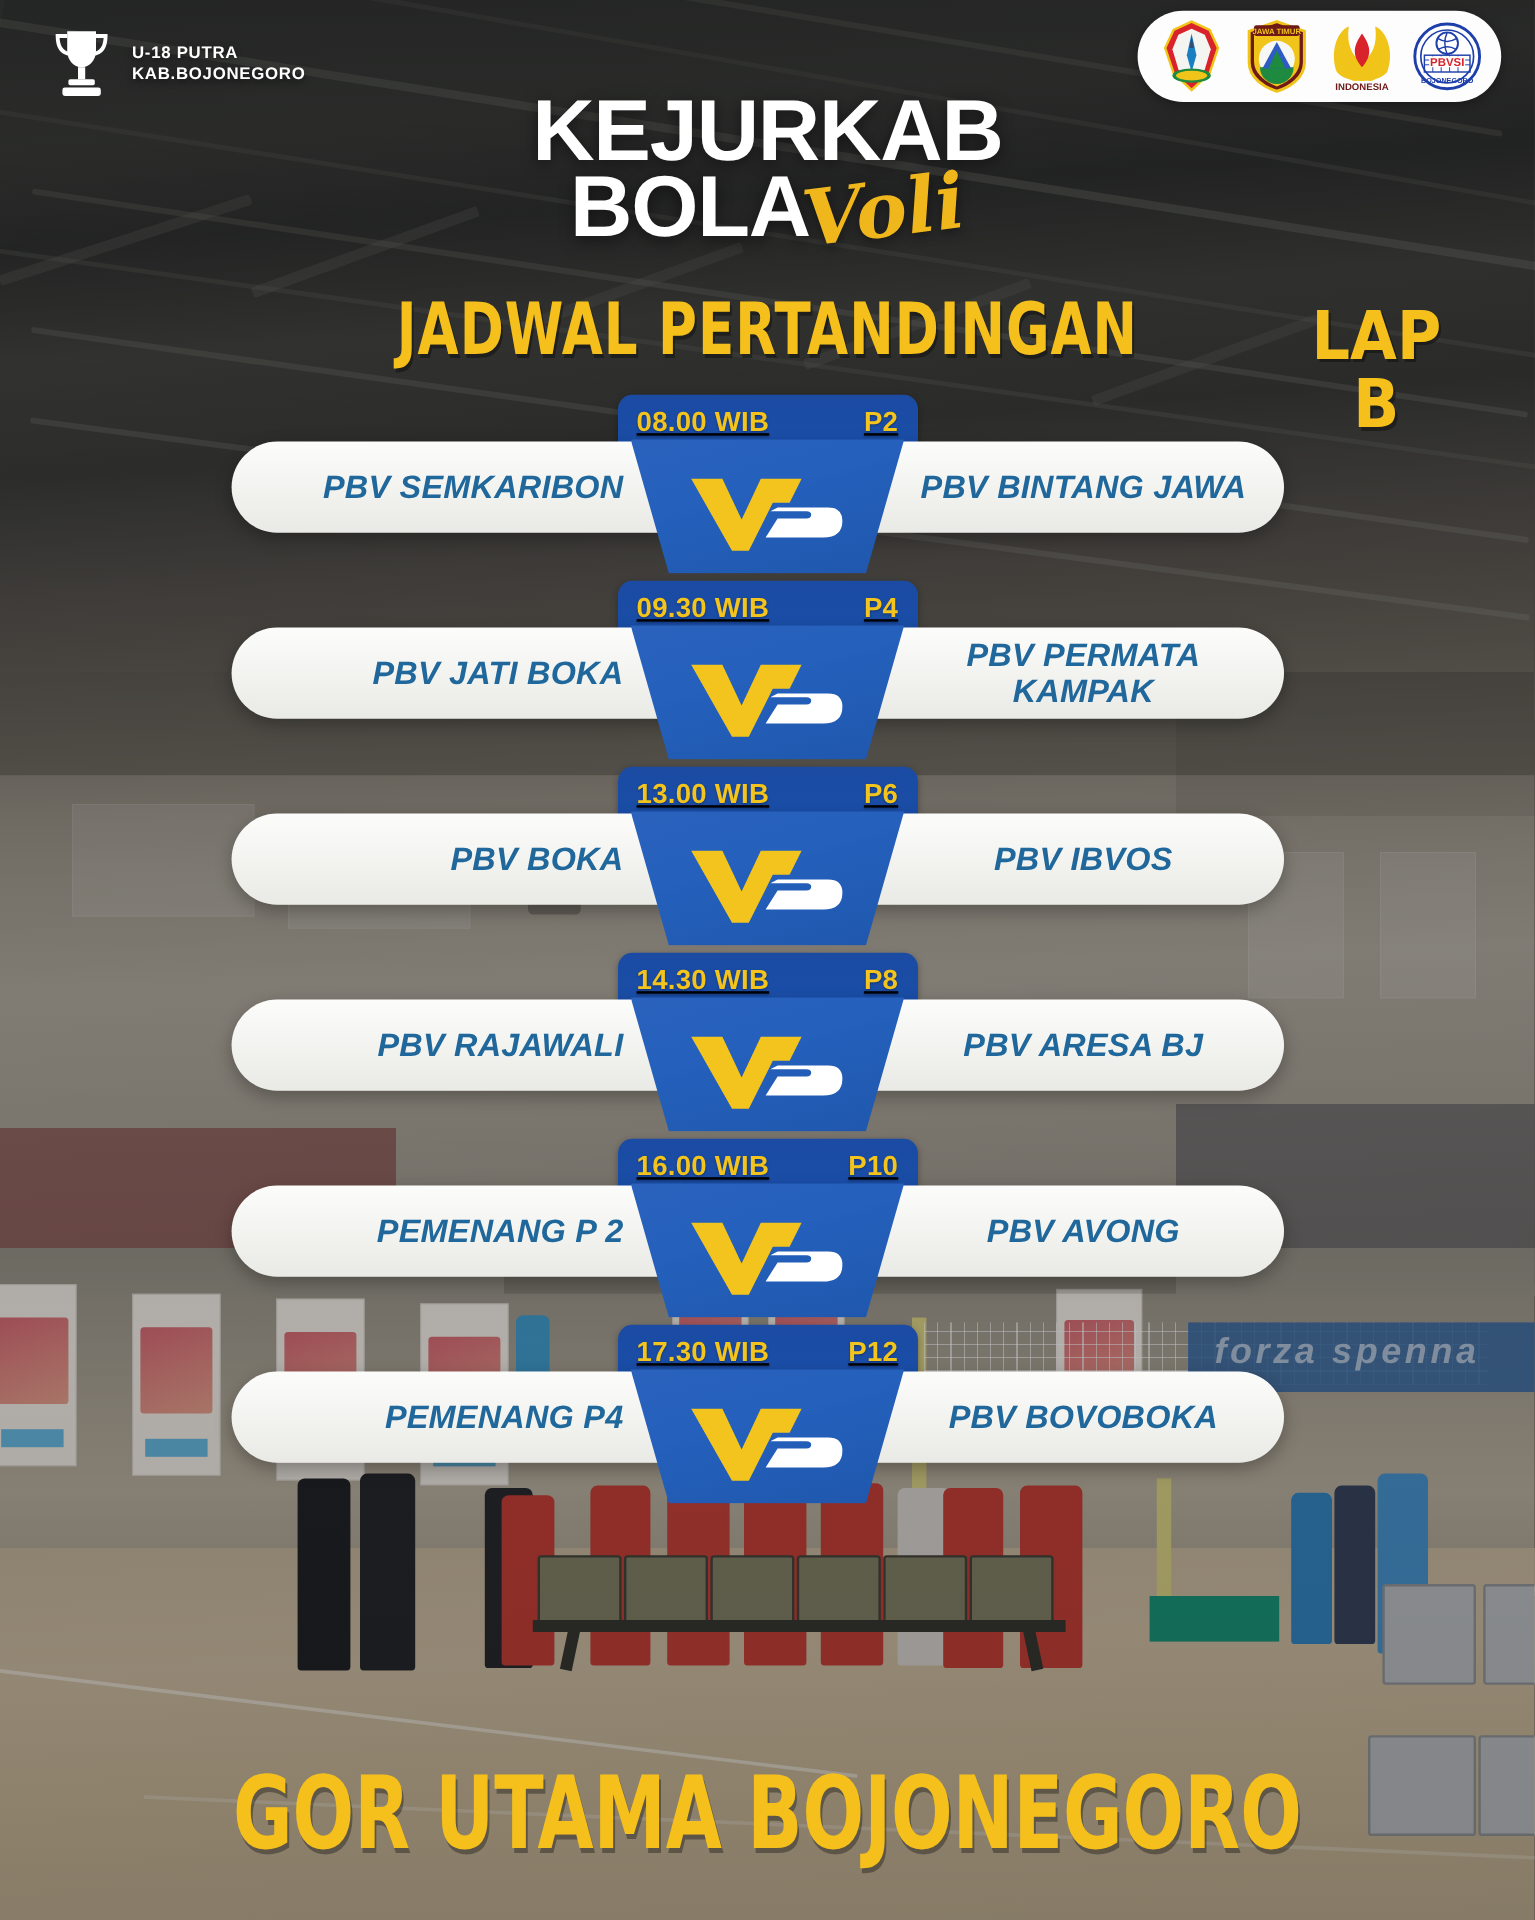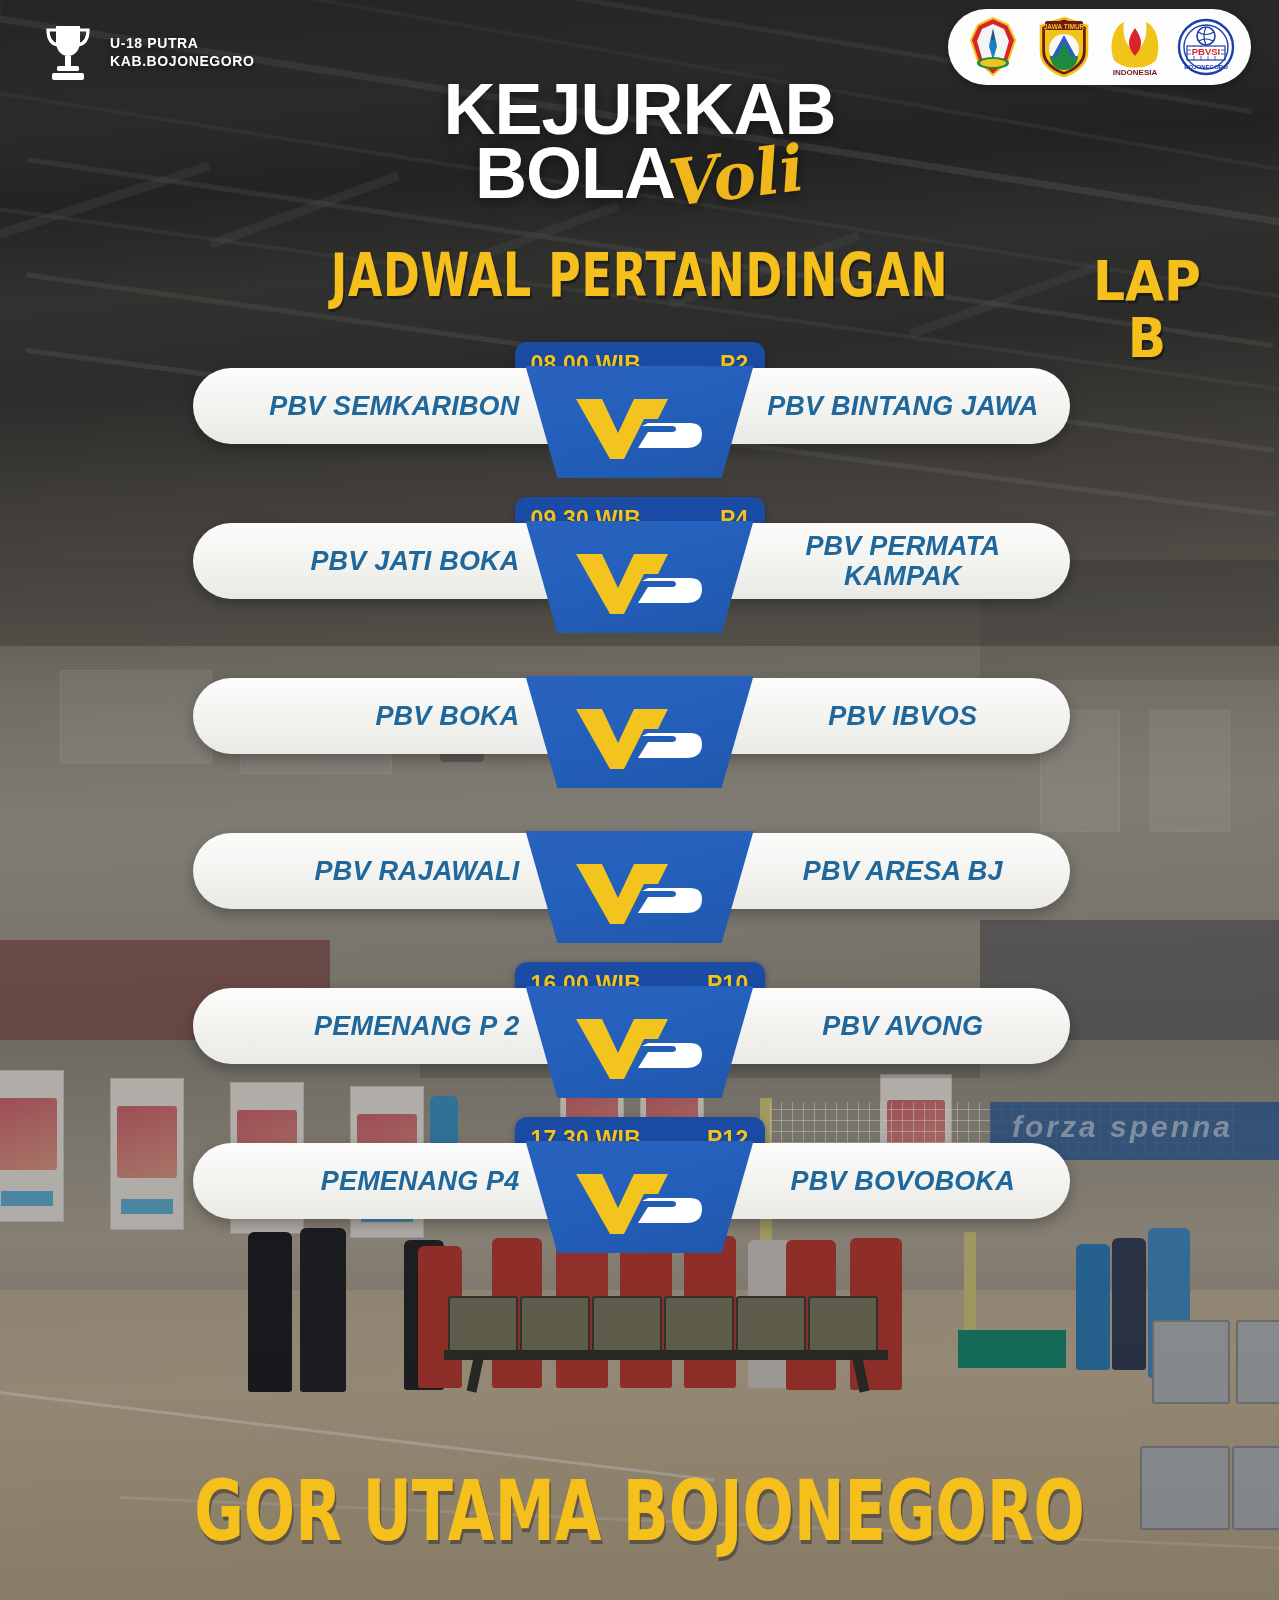--- a/index.html
+++ b/index.html
@@ -160,21 +160,21 @@
     font-weight: 800; font-size: 56px; line-height: 1.02;
     text-shadow: 2px 3px 0 rgba(0,0,0,.35);
   }
 
   
   .matches { position: absolute; left: 0; top: 326px; width: 1279px; z-index: 5; }
   .match { position: relative; height: 155px; }
 
   .tab {
     position: absolute; left: 50%; transform: translateX(-50%);
-    top: 16px; width: 250px; height: 44px;
+    top: 3px; width: 250px; height: 44px;
     background: linear-gradient(180deg, #1b4ba3 0%, #1a4ea8 100%);
     border-radius: 12px 12px 0 0;
     display: flex; align-items: center; justify-content: space-between;
     padding: 0 16px; box-sizing: border-box;
     box-shadow: 0 2px 6px rgba(0,0,0,.3);
     text-decoration: underline;
   }
   .tab .time, .tab .code {
     color: #f3c41d; font-weight: 700; font-size: 23px; letter-spacing: .2px;
     text-shadow: 0 1px 2px rgba(0,0,0,.35);
@@ -440,33 +440,41 @@
       </div>
       <div class="vs-block">
         <svg class="vs-logo" viewBox="0 0 132 74">
           <path fill="#f3c41d" d="M2 10 h26 l16 34 L60 10 h34 l-10 20 H70 L50 70 H36 Z"></path>
           <path fill="#ffffff" d="M74 34 h42 q12 0 12 11 q0 14-16 14 H64 l10-16 h24 q4 0 4-3 q0-3-4-3 H68 Z"></path>
         </svg>
       </div>
     </div>
 
     <div class="match">
+      <div class="tab">
+        <span class="time">13.00 WIB</span>
+        <span class="code">P6</span>
+      </div>
       <div class="pill">
         <div class="team left">PBV BOKA</div>
         <div class="team right">PBV IBVOS</div>
       </div>
       <div class="vs-block">
         <svg class="vs-logo" viewBox="0 0 132 74">
           <path fill="#f3c41d" d="M2 10 h26 l16 34 L60 10 h34 l-10 20 H70 L50 70 H36 Z"></path>
           <path fill="#ffffff" d="M74 34 h42 q12 0 12 11 q0 14-16 14 H64 l10-16 h24 q4 0 4-3 q0-3-4-3 H68 Z"></path>
         </svg>
       </div>
     </div>
 
     <div class="match">
+      <div class="tab">
+        <span class="time">14.30 WIB</span>
+        <span class="code">P8</span>
+      </div>
       <div class="pill">
         <div class="team left">PBV RAJAWALI</div>
         <div class="team right">PBV ARESA BJ</div>
       </div>
       <div class="vs-block">
         <svg class="vs-logo" viewBox="0 0 132 74">
           <path fill="#f3c41d" d="M2 10 h26 l16 34 L60 10 h34 l-10 20 H70 L50 70 H36 Z"></path>
           <path fill="#ffffff" d="M74 34 h42 q12 0 12 11 q0 14-16 14 H64 l10-16 h24 q4 0 4-3 q0-3-4-3 H68 Z"></path>
         </svg>
       </div>

